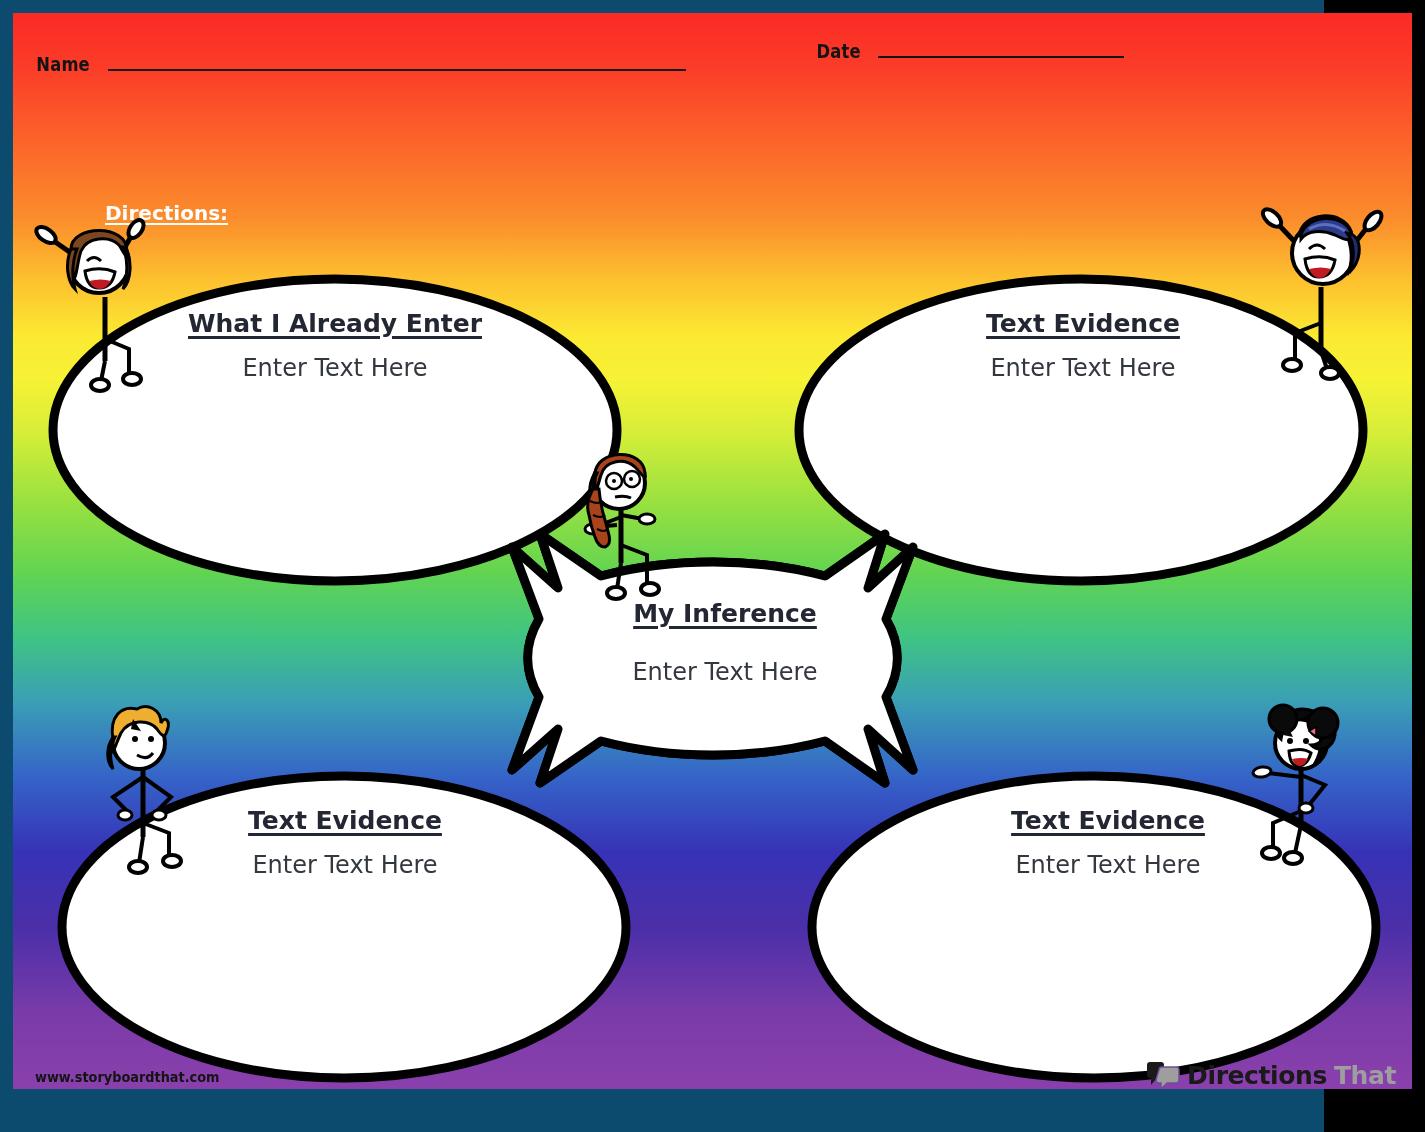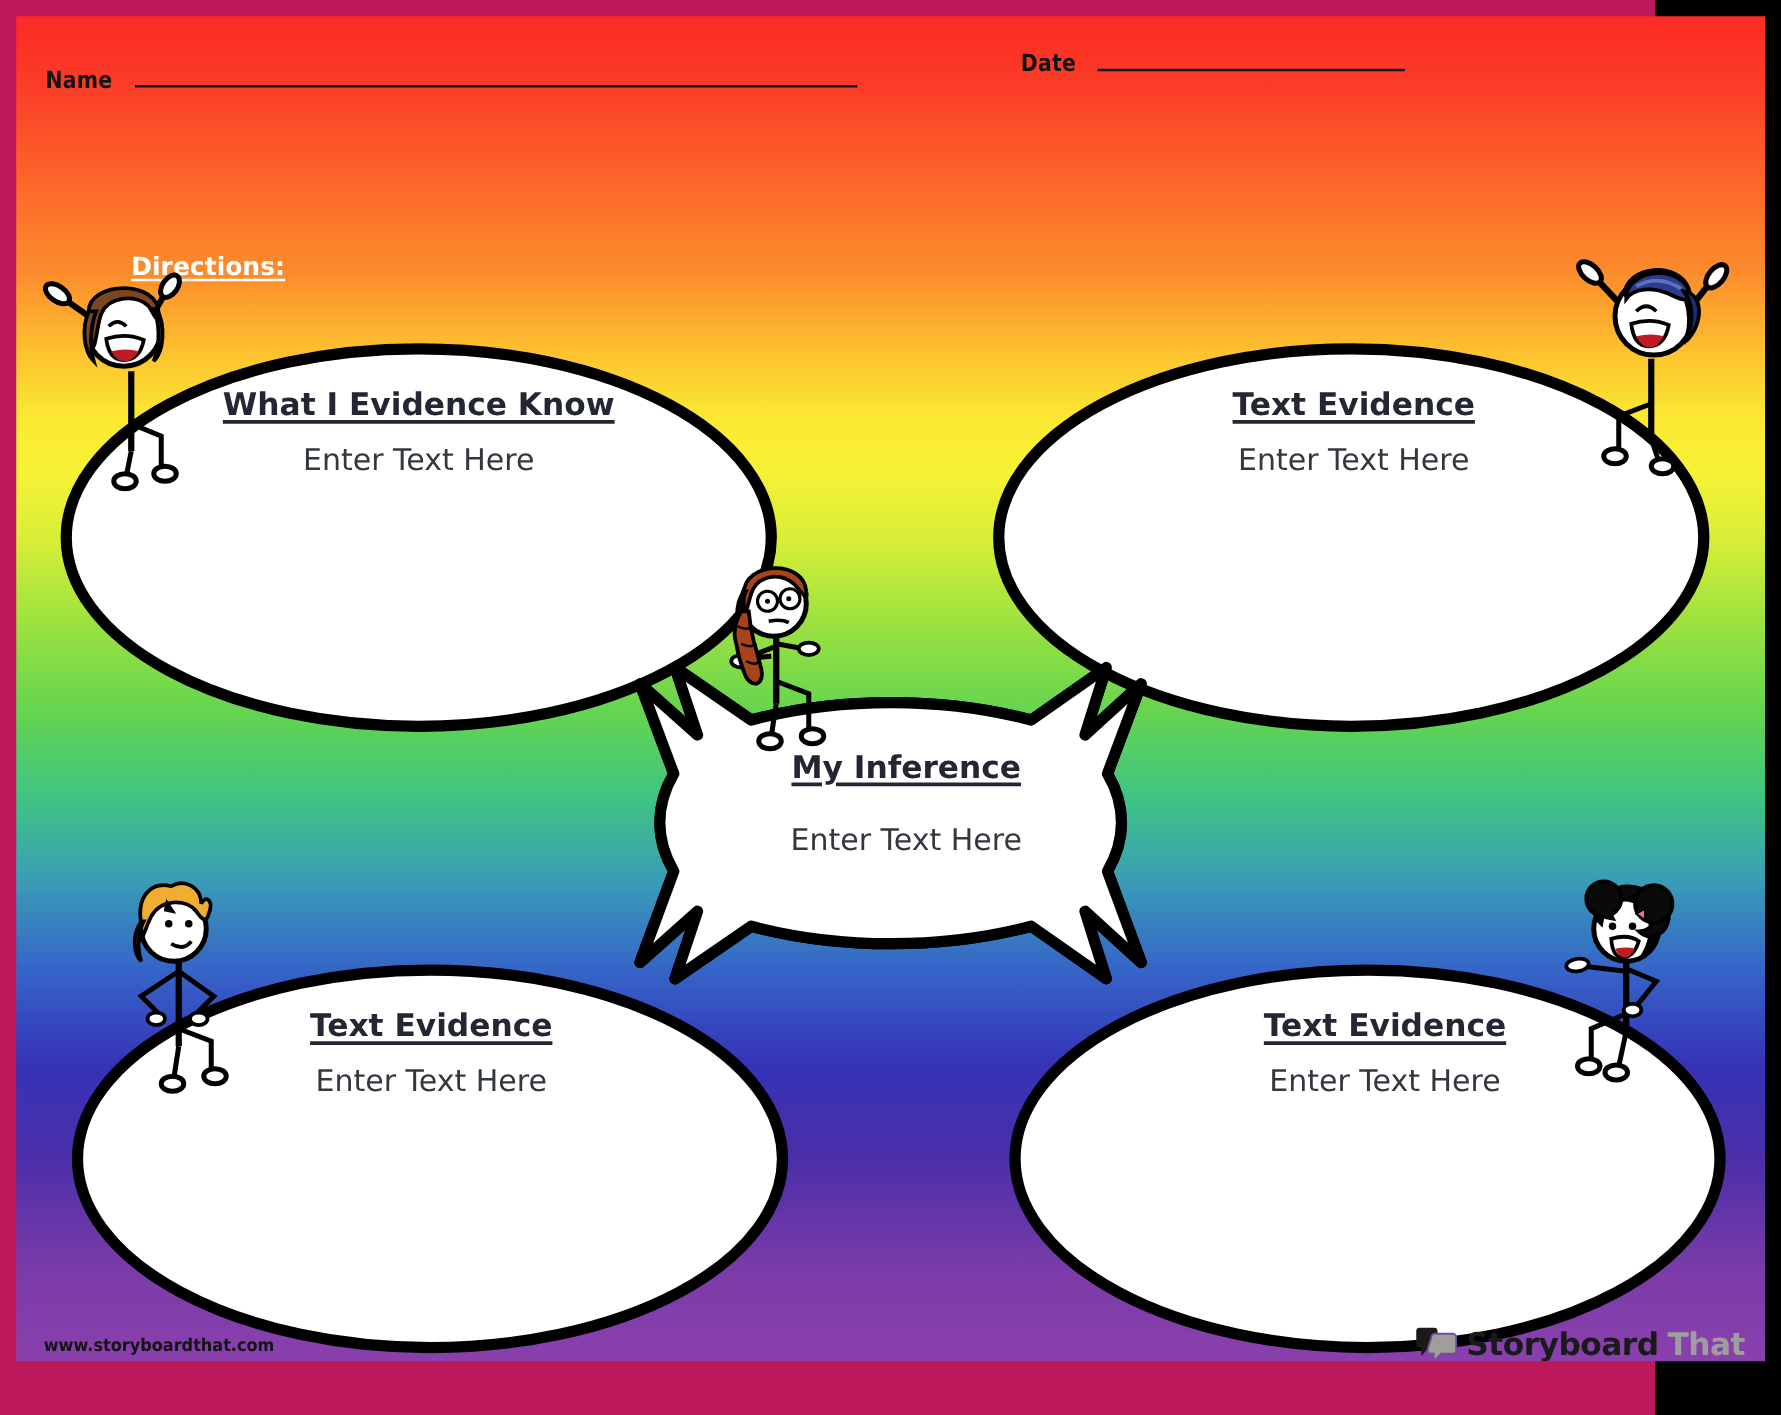--- a/index.html
+++ b/index.html
@@ -14,21 +14,21 @@
     font-family: "Liberation Sans", sans-serif;
   }
 
   
   #worksheet {
     position: absolute;
     left: 0;
     top: 0;
     width: 1324px;
     height: 1132px;
-    background: #be185d;
+    background: #0c4a6e;
   }
 
   
   #canvas {
     position: absolute;
     left: 13px;
     top: 13px;
     width: 1399px;
     height: 1076px;
     overflow: hidden;
@@ -383,21 +383,21 @@
         <path d="M60,30 l7,-4 l0,9 Z" fill="#ef6d85" stroke="#000" stroke-width="1.5"></path>
         <circle cx="41" cy="40" r="3" fill="#000"></circle>
         <circle cx="57" cy="40" r="3" fill="#000"></circle>
         <path d="M40,50 q14,-4 22,2 q-4,13 -13,13 q-8,0 -9,-15 Z" fill="#fff" stroke="#000" stroke-width="3"></path>
         <path d="M43,58 q10,-2 16,0 q-4,7 -8,7 q-5,0 -8,-7 Z" fill="#c01a22"></path>
       </g>
 
     </svg>
 
     <div class="bubble-text" id="txt-know">
-      <div class="bubble-heading">What I Evidence Know</div>
+      <div class="bubble-heading">What I Already Enter</div>
       <div class="bubble-body">Enter Text Here</div>
     </div>
 
     <div class="bubble-text" id="txt-ev1">
       <div class="bubble-heading">Text Evidence</div>
       <div class="bubble-body">Enter Text Here</div>
     </div>
 
     <div class="bubble-text" id="txt-ev2">
       <div class="bubble-heading">Text Evidence</div>
@@ -414,18 +414,18 @@
       <div class="bubble-body roomy">Enter Text Here</div>
     </div>
 
     <div id="footer-url">www.storyboardthat.com</div>
 
     <div id="footer-logo">
       <svg width="34" height="28" viewBox="0 0 34 28">
         <path d="M1,3 a3,3 0 0 1 3,-3 h11 a3,3 0 0 1 3,3 v10 a3,3 0 0 1 -3,3 h-4 l-6,7 v-7 h-1 a3,3 0 0 1 -3,-3 Z" fill="#1a1a1a"></path>
         <path d="M13,8 a3,3 0 0 1 3,-3 h14 a3,3 0 0 1 3,3 v10 a3,3 0 0 1 -3,3 h-9 l-6,6 v-6 h-2 a3,3 0 0 1 -3,-3 Z" fill="#9e9e9e" stroke="#6f4f96" stroke-width="1.5"></path>
       </svg>
-      <span class="logo-word logo-storyboard">Storyboard</span>
+      <span class="logo-word logo-storyboard">Directions</span>
       <span class="logo-word logo-that">That</span>
     </div>
 
   </div>
 </div>
 
 </body></html>

